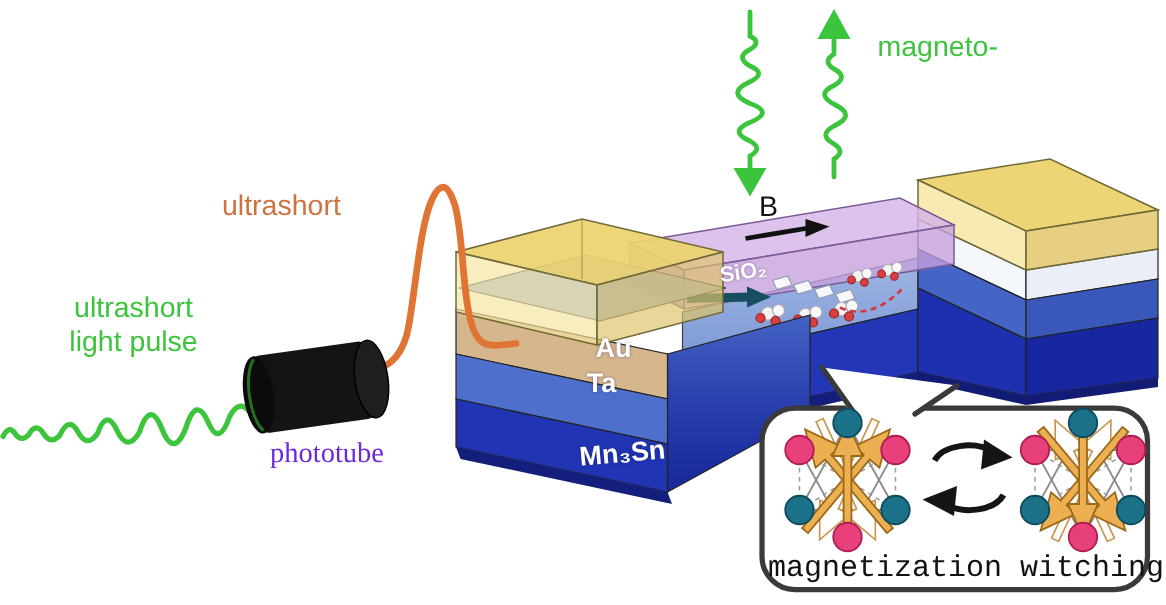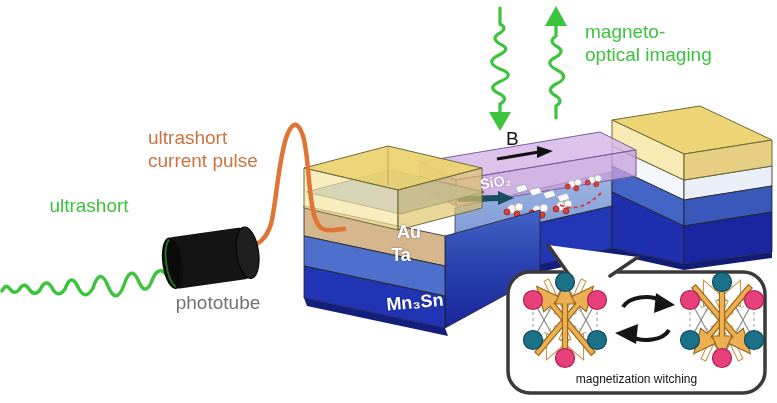--- a/index.html
+++ b/index.html
@@ -4,30 +4,30 @@
 <style>
   html,body{margin:0;padding:0;background:#fff;}
   #stage{
     position:relative;width:777px;height:403px;background:#ffffff;overflow:hidden;
     font-family:"Liberation Sans","DejaVu Sans",sans-serif;
   }
   #art{position:absolute;left:0;top:0;}
   .lbl{position:absolute;font-size:19px;line-height:23px;white-space:nowrap;}
   .green{color:#3cc43c;}
   .orange{color:#cd7340;}
-  .black{color:#737373;}
+  .black{color:#6d28d9;font-family:Liberation Serif, serif;}
   .white{color:#ffffff;}
   .center{text-align:center;}
   .layer-lbl{font-weight:bold;font-size:18px;color:#fff;text-align:center;
              text-shadow:0 0 2px rgba(20,30,90,.55);}
   #sio2-lbl{font-size:14.5px;font-weight:600;transform:rotate(-8deg);
             text-shadow:0 0 2px rgba(90,60,120,.6);}
   #mn3sn-lbl{transform:rotate(-5deg);}
   #b-lbl{font-size:19px;color:#111;}
-  #caption-lbl{font-size:12px;color:#111;}
+  #caption-lbl{font-size:20px;color:#111;font-family:Liberation Mono, monospace;}
 </style>
 </head>
 <body>
 
 <div id="stage">
 
 <svg id="art" width="777" height="403" viewBox="0 0 777 403">
   <defs>
     <linearGradient id="padSide" x1="0" y1="0" x2="0" y2="1">
       <stop offset="0" stop-color="#4462c4"></stop>
@@ -195,30 +195,29 @@
       <path d="M623,307 A24,15 0 0 1 662,301" fill="none" stroke="#151515" stroke-width="4"></path>
       <polygon points="656,293 675,305 654,313" fill="#151515"></polygon>
       <path d="M669,330 A24,15 0 0 1 630,336" fill="none" stroke="#151515" stroke-width="4"></path>
       <polygon points="636,344 615,333 638,324" fill="#151515"></polygon>
     </g>
   </g>
 </svg>
 
 <div class="lbl green center" style="left:28px;top:194px;width:122px;">
   <span>ultrashort</span><br>
+  <span>light pulse</span>
 </div>
 
 <div class="lbl orange" style="left:148px;top:126px;">
   <span>ultrashort</span><br>
-  <span>current pulse</span>
-</div>
-
-<div class="lbl green" style="left:585px;top:20px;">
+</div>
+
+<div class="lbl green" style="left:585px;top:20px;text-align:right;">
   <span>magneto-</span><br>
-  <span>optical imaging</span>
 </div>
 
 <div class="lbl black center" style="left:158px;top:291px;width:120px;">phototube</div>
 
 <div class="lbl" id="b-lbl" style="left:506px;top:127px;">B</div>
 
 <div class="lbl white" id="sio2-lbl" style="left:480px;top:171px;">SiO₂</div>
 
 <div class="lbl layer-lbl" style="left:390px;top:221px;width:38px;">Au</div>
 

